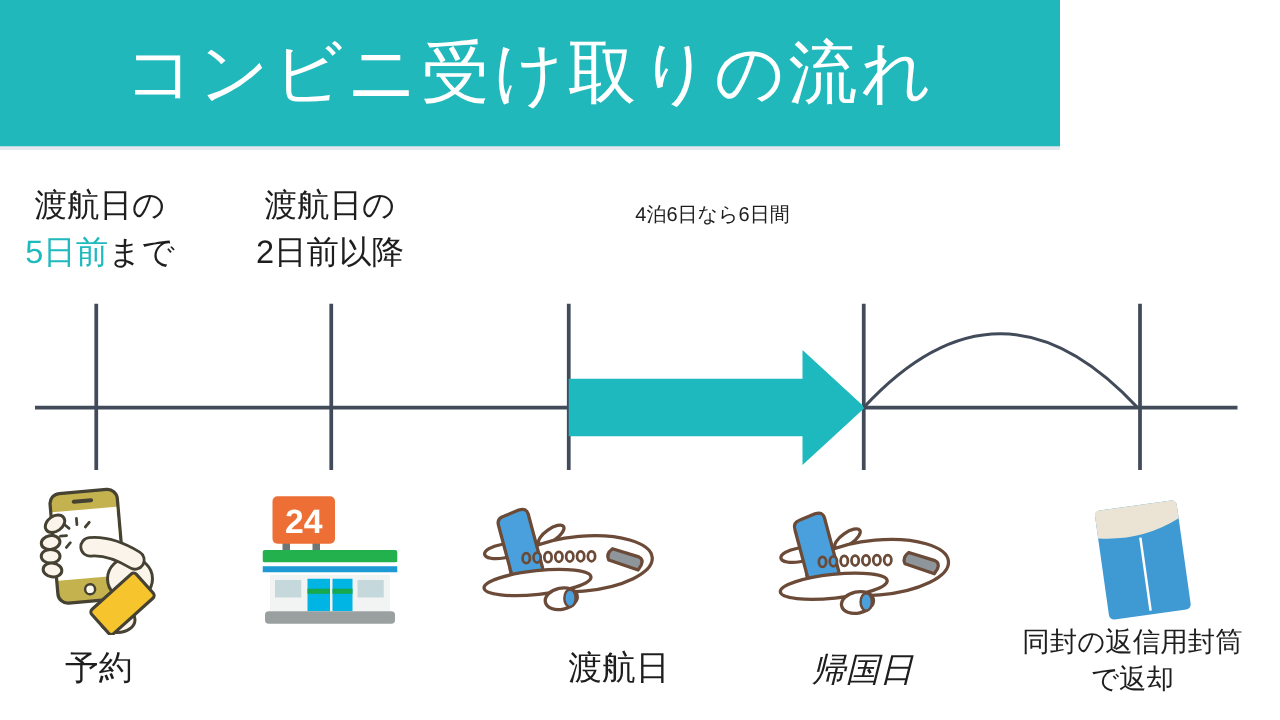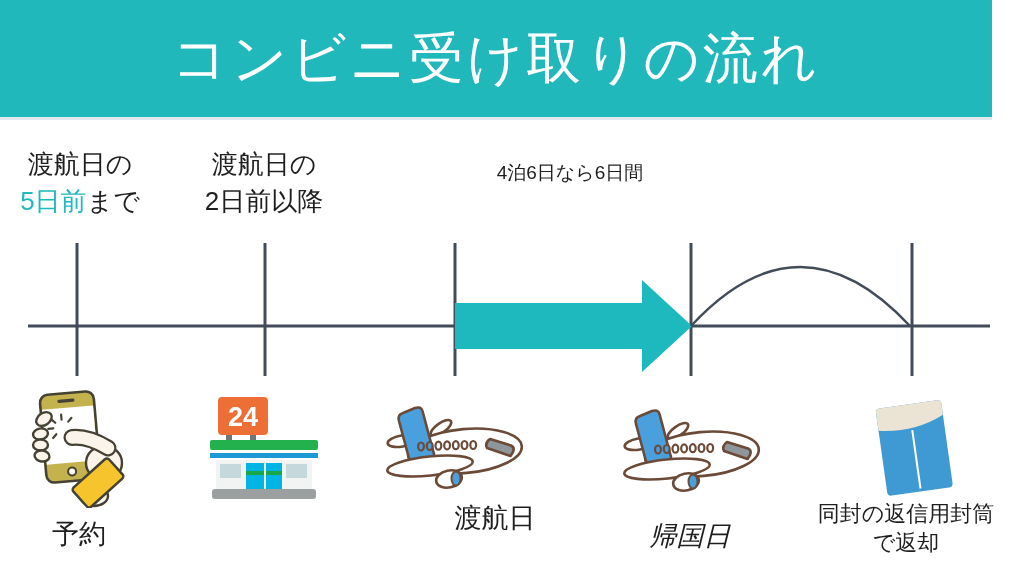--- a/index.html
+++ b/index.html
@@ -5,59 +5,59 @@
   html,body{margin:0;padding:0;}
   body{
     width:1024px;height:576px;overflow:hidden;background:#ffffff;
     font-family:"Liberation Sans","DejaVu Sans",sans-serif;
     color:#1e1e1e;position:relative;
   }
   .canvas{position:absolute;inset:0;width:1024px;height:576px;}
 
   
   .banner{
-    position:absolute;left:0;top:0;width:992px;height:117px;
+    position:absolute;left:0;top:0;width:848px;height:117px;
     background:#21b8bc;border-bottom:3px solid #e4e8f1;
     display:flex;align-items:center;justify-content:center;
   }
   .banner h1{
     margin:0;color:#ffffff;font-size:55px;font-weight:500;
     letter-spacing:3px;line-height:1;
   }
 
   
   .stage{
     position:absolute;top:146px;width:240px;text-align:center;
     font-size:26px;line-height:37px;font-weight:500;
   }
   .stage.s1{left:-40px;}
   .stage.s2{left:144px;}
   .stage.s3{left:450px;top:150px;}
   .stage.s4{left:680px;}
-  .stage .sub{font-size:19px;line-height:30px;margin-top:8px;font-weight:400;}
+  .stage .sub{font-size:16px;line-height:30px;margin-top:8px;font-weight:400;}
   .hl{color:#1fb9be;font-weight:normal;}
 
   
   .timeline{position:absolute;left:0;top:230px;}
 
   
   .icon{position:absolute;}
   .icon.phone{left:30px;top:386px;}
   .icon.store{left:210px;top:394px;}
   .icon.plane1{left:385px;top:399px;}
   .icon.plane2{left:622px;top:402px;}
   .icon.envelope{left:868px;top:392px;}
 
   .step-label{
     position:absolute;width:240px;text-align:center;
     font-size:27px;line-height:32px;font-weight:500;color:#1e1e1e;
   }
   .step-label.l1{left:-41px;top:518px;}
   .step-label.l2{left:138px;top:518px;}
-  .step-label.l3{left:335px;top:502px;padding-left:40px;}
+  .step-label.l3{left:335px;top:518px;padding-left:40px;}
   .step-label.l4{left:570px;top:520px;font-style:italic;}
   .step-label.l5{left:786px;top:499px;font-size:22px;line-height:29px;font-weight:400;}
 </style>
 </head>
 <body>
 
 <div class="canvas">
 
   <header class="banner">
     <h1>コンビニ受け取りの流れ</h1>

